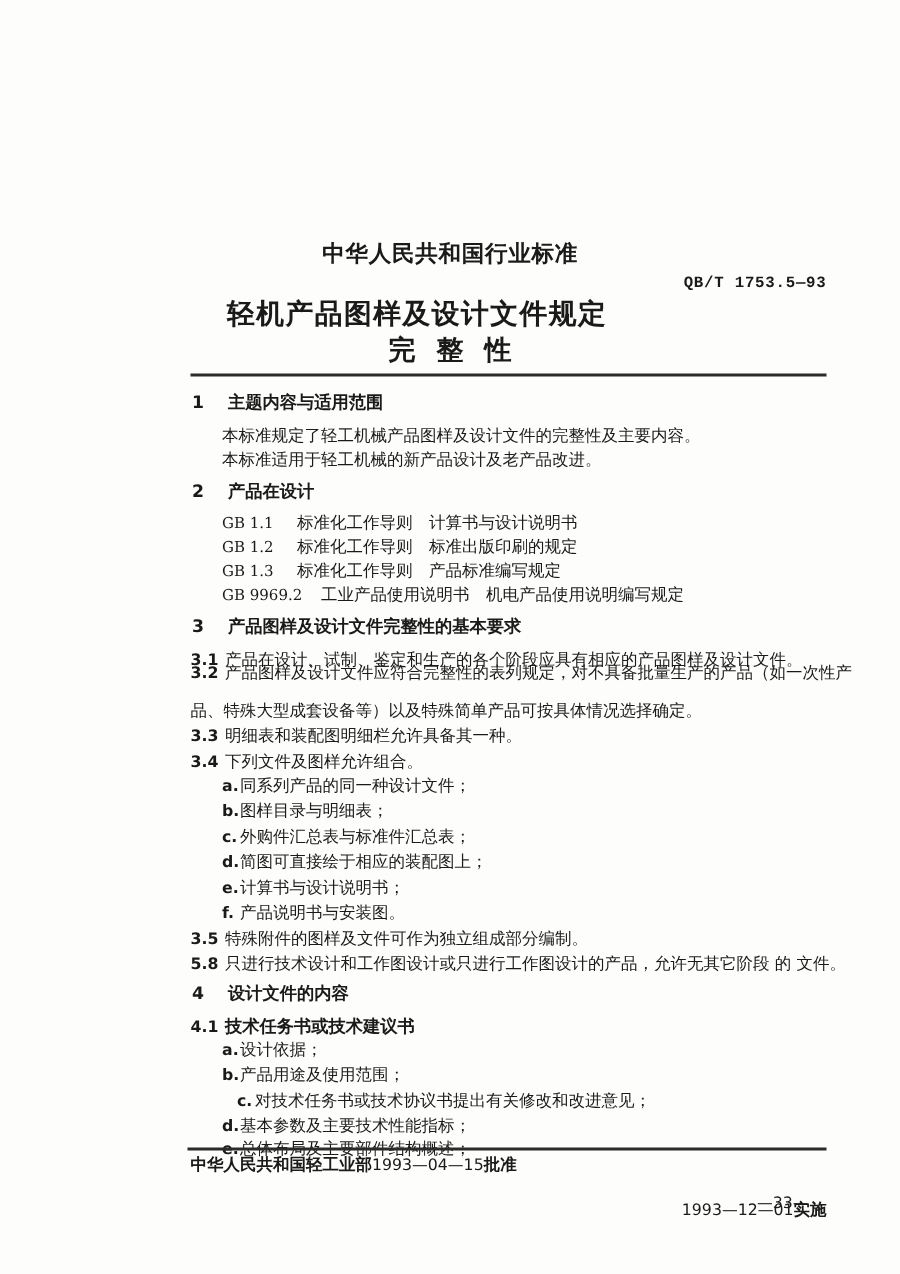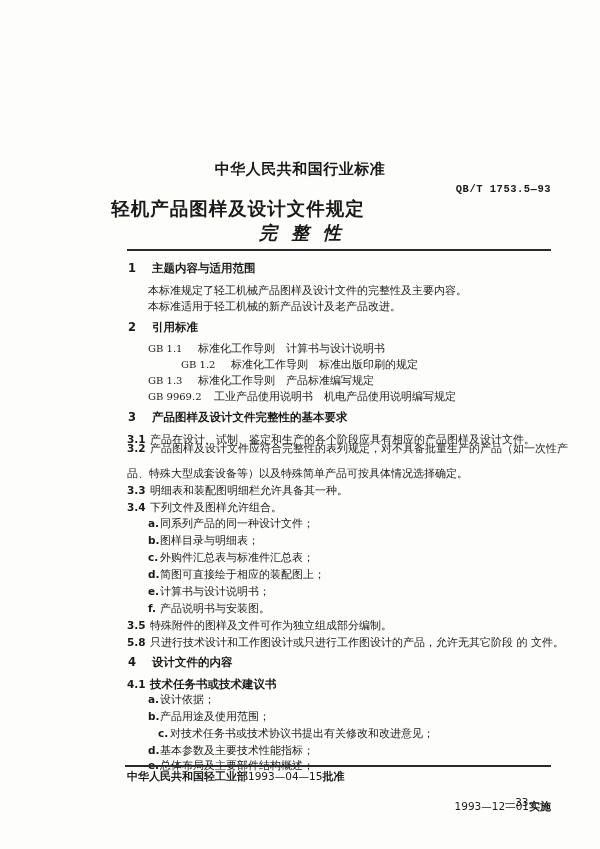--- a/index.html
+++ b/index.html
@@ -22,26 +22,26 @@
     .header-org {
       top: 160px; left: 0; width: 600px; text-align: center;
       font-size: 15px; font-weight: bold; letter-spacing: 0.5px;
     }
     .std-code {
       top: 183px; right: 49px;
       font-size: 10.5px; font-weight: bold; letter-spacing: 0.5px; padding-left: 38px;
     }
     .title {
       top: 196px; left: 0; width: 476px; text-align: center;
-      font-size: 18.5px; font-weight: bold; letter-spacing: 1px;
+      font-size: 18.5px; font-weight: bold; letter-spacing: 1px; padding-left: 40px;
     }
     .subtitle {
       top: 221px; left: 0; width: 600px; text-align: center;
       font-size: 18px; font-weight: bold; letter-spacing: 14px;
-      padding-left: 14px; box-sizing: border-box; font-style: italic;
+      padding-left: 14px; box-sizing: border-box;
     }
     .rule {
       position: absolute; left: 127px; width: 424px; height: 2px;
       background: #2b2b2b;
     }
     .h1 { font-size: 11.5px; font-weight: bold; }
     .h1 .num { display: inline-block; width: 24px; }
     .body-text { font-size: 11px; }
     .clause-num {
       display: inline-block; width: 23px; font-weight: bold;
@@ -76,27 +76,27 @@
 
 <div class="rule" style="top:249px;"></div>
 
 <div class="abs h1 sans" style="top:261px; left:128px;">
   <span class="num">1</span><span>主题内容与适用范围</span>
 </div>
 <div class="abs body-text" style="top:283px; left:148px;">本标准规定了轻工机械产品图样及设计文件的完整性及主要内容。</div>
 <div class="abs body-text" style="top:299px; left:148px;">本标准适用于轻工机械的新产品设计及老产品改进。</div>
 
 <div class="abs h1 sans" style="top:320px; left:128px;">
-  <span class="num">2</span><span>引用标准</span>
+  <span class="num">2</span><span>产品在设计</span>
 </div>
 <div class="abs body-text" style="top:341px; left:148px;">
   <span class="ref-code" style="width:50px;">GB 1.1</span><span>标准化工作导则　计算书与设计说明书</span>
 </div>
 <div class="abs body-text" style="top:357px; left:148px;">
-  <span class="ref-code" style="width:50px;margin-left:33px;">GB 1.2</span><span>标准化工作导则　标准出版印刷的规定</span>
+  <span class="ref-code" style="width:50px;">GB 1.2</span><span>标准化工作导则　标准出版印刷的规定</span>
 </div>
 <div class="abs body-text" style="top:373px; left:148px;">
   <span class="ref-code" style="width:50px;">GB 1.3</span><span>标准化工作导则　产品标准编写规定</span>
 </div>
 <div class="abs body-text" style="top:389px; left:148px;">
   <span class="ref-code" style="width:66px;">GB 9969.2</span><span>工业产品使用说明书　机电产品使用说明编写规定</span>
 </div>
 
 <div class="abs h1 sans" style="top:410px; left:128px;">
   <span class="num">3</span><span>产品图样及设计文件完整性的基本要求</span>

